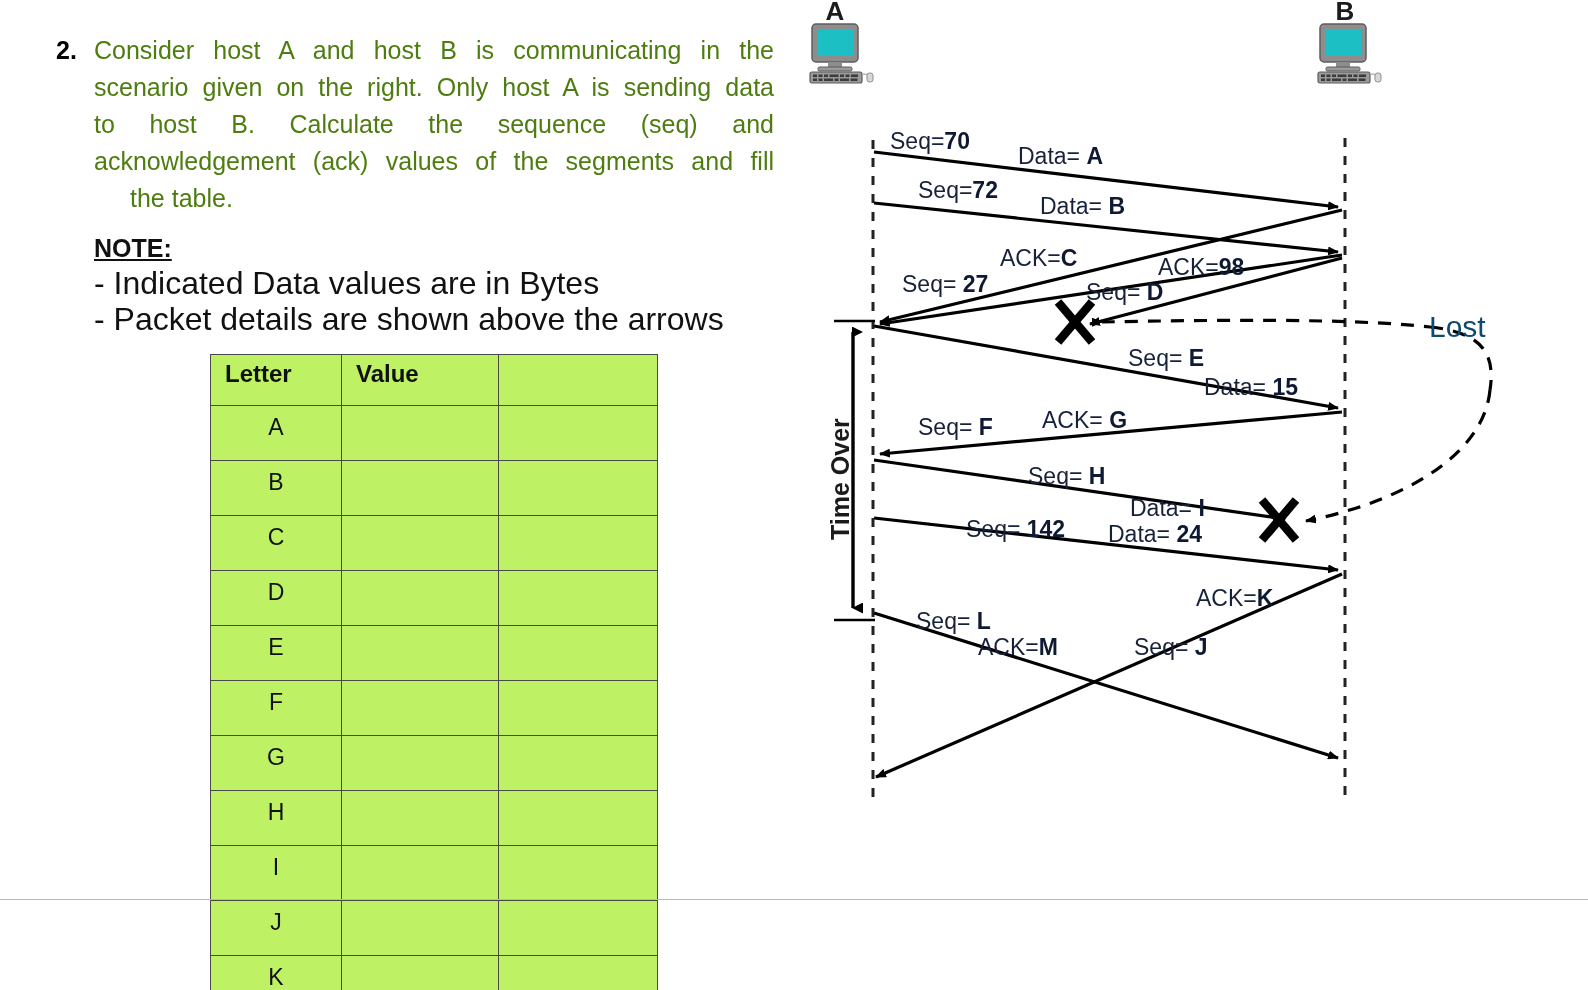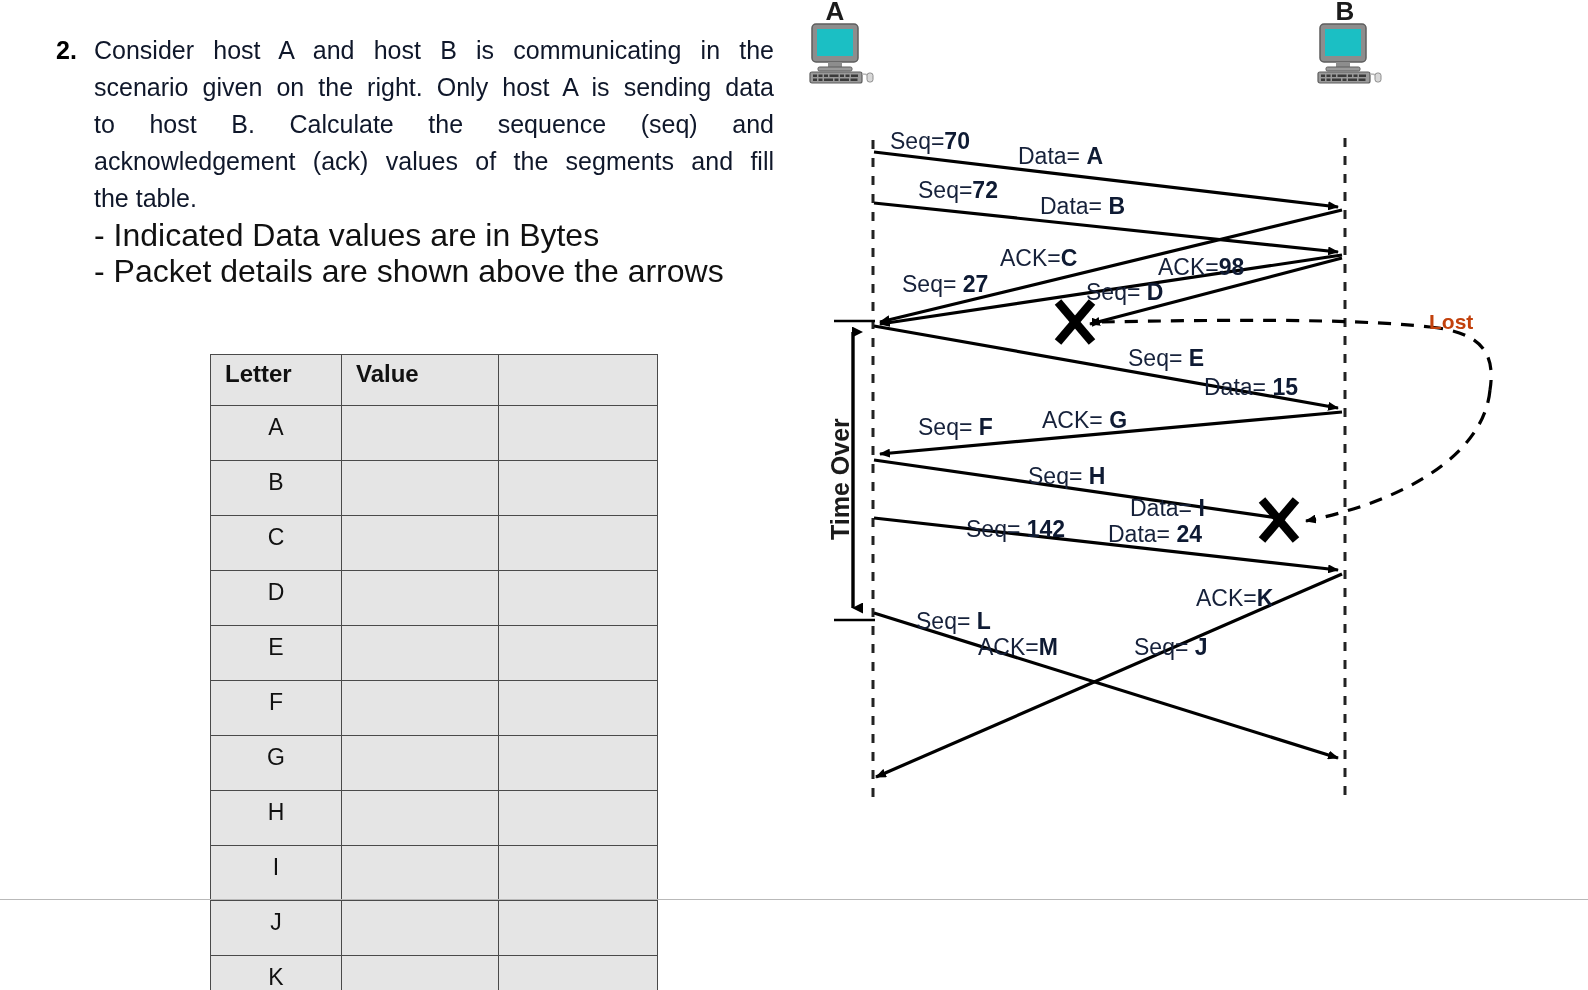--- a/index.html
+++ b/index.html
@@ -37,23 +37,23 @@
     width: 38px;
     flex: 0 0 38px;
     color: #000;
   }
   .qtext {
     font-size: 25px;
     line-height: 37px;
     text-align: justify;
     text-align-last: justify;
     width: 680px;
-    color: #0f172a;
-  }
-  .qtext .lastline { text-align-last: left; }
+    color: #4d7c0f;
+  }
+  .qtext .lastline { text-align-last: left; margin-left: 36px; }
   .note-title {
     margin-top: 14px;
     font-size: 25px;
     font-weight: bold;
     text-decoration: underline;
     line-height: 34px;
   }
   .note-line {
     font-size: 32px;
     line-height: 36px;
@@ -70,21 +70,21 @@
     border-collapse: collapse;
     width: 447px;
     table-layout: fixed;
   }
   table.letter-table td, table.letter-table th {
     border: 1px solid #4a4a4a;
     height: 42px;
     padding: 0 0 12px 0;
     font-size: 23px;
     color: #111;
-    background: #e5e5e5;
+    background: #bef264;
   }
   table.letter-table th {
     text-align: left;
     padding-left: 14px;
     font-weight: bold;
     font-size: 24px;
     height: 38px;
   }
   table.letter-table td.letter-cell {
     text-align: center;
@@ -132,23 +132,23 @@
   .plabel {
     position: absolute;
     font-size: 23px;
     color: #16213a;
     white-space: nowrap;
     letter-spacing: 0px;
   }
   .plabel b { font-weight: bold; color: #0e1a33; }
   .lost-label {
     position: absolute;
-    font-size: 21px;
-    font-weight: bold;
-    color: #c2410c;
+    font-size: 30px;
+    font-weight: normal;
+    color: #0c4a6e;
   }
 
   
   .page-rule {
     position: absolute;
     left: 0;
     top: 899px;
     width: 1588px;
     height: 1px;
     background: #b9b9b9;
@@ -164,20 +164,21 @@
       <div class="qnum">2.</div>
       <div class="qtext">
         <div>Consider host A and host B is communicating in the</div>
         <div>scenario given on the right. Only host A is sending data</div>
         <div>to host B. Calculate the sequence (seq) and</div>
         <div>acknowledgement (ack) values of the segments and fill</div>
         <div class="lastline">the table.</div>
       </div>
     </div>
     <div style="margin-left:38px;">
+      <div class="note-title">NOTE:</div>
       <div class="note-line">- Indicated Data values are in Bytes</div>
       <div class="note-line">- Packet details are shown above the arrows</div>
     </div>
   </div>
 
   <div class="tbl-wrap">
     <table class="letter-table">
       <colgroup>
         <col class="c-letter">
           <col class="c-value">

